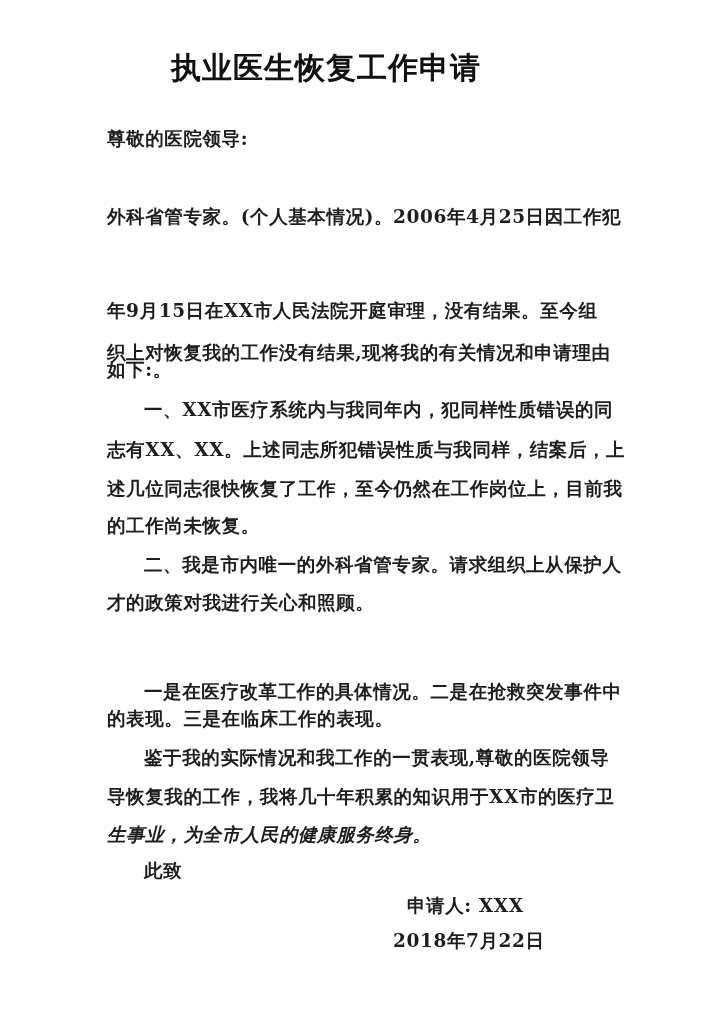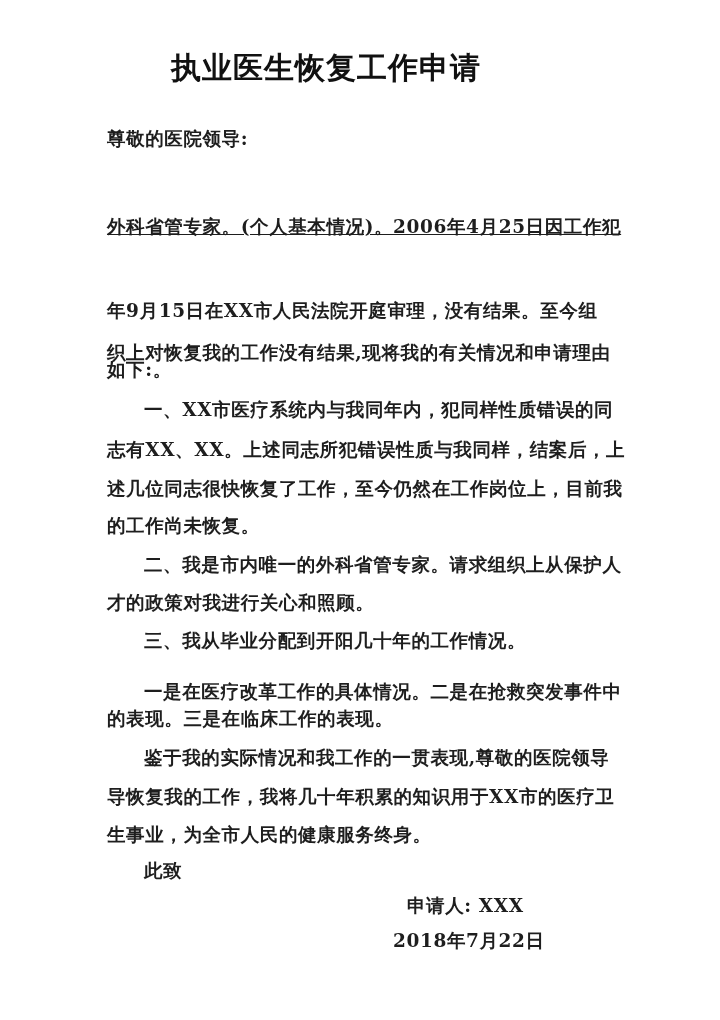--- a/index.html
+++ b/index.html
@@ -46,39 +46,38 @@
     .indent { left: 144px; }
   </style>
 </head>
 <body>
 
 <div class="page">
   <div class="title">执业医生恢复工作申请</div>
 
   <div class="line" style="top:126px;">尊敬的医院领导:</div>
 
-  <div class="line" style="top:214px;text-decoration:underline;">外科省管专家。(个人基本情况)。2006年4月25日因工作犯</div>
+  <div class="line" style="top:204px;">外科省管专家。(个人基本情况)。2006年4月25日因工作犯</div>
   <div class="line" style="top:298px;">年9月15日在XX市人民法院开庭审理，没有结果。至今组</div>
   <div class="line" style="top:340px;">织上对恢复我的工作没有结果,现将我的有关情况和申请理由</div>
   <div class="line" style="top:356px; top:357px;">如下:。</div>
 
   <div class="line indent" style="top:397px;">一、XX市医疗系统内与我同年内，犯同样性质错误的同</div>
   <div class="line" style="top:437px;">志有XX、XX。上述同志所犯错误性质与我同样，结案后，上</div>
   <div class="line" style="top:476px;">述几位同志很快恢复了工作，至今仍然在工作岗位上，目前我</div>
   <div class="line" style="top:513px;">的工作尚未恢复。</div>
 
   <div class="line indent" style="top:552px;">二、我是市内唯一的外科省管专家。请求组织上从保护人</div>
   <div class="line" style="top:590px;">才的政策对我进行关心和照顾。</div>
 
-  <div class="line indent" style="top:628px;">三、我从毕业分配到开阳几十年的工作情况。</div>
 
   <div class="line indent" style="top:667px;margin-top:12px;">一是在医疗改革工作的具体情况。二是在抢救突发事件中</div>
   <div class="line" style="top:706px;">的表现。三是在临床工作的表现。</div>
 
   <div class="line indent" style="top:745px;">鉴于我的实际情况和我工作的一贯表现,尊敬的医院领导</div>
   <div class="line" style="top:784px;">导恢复我的工作，我将几十年积累的知识用于XX市的医疗卫</div>
-  <div class="line" style="top:822px;">生事业，为全市人民的健康服务终身。</div>
+  <div class="line" style="top:822px;font-style:italic;">生事业，为全市人民的健康服务终身。</div>
 
   <div class="line indent" style="top:858px;">此致</div>
 
   <div class="line" style="left:407px; top:893px;">申请人: XXX</div>
   <div class="line" style="left:393px; top:928px;">2018年7月22日</div>
 </div>
 
 </body></html>

